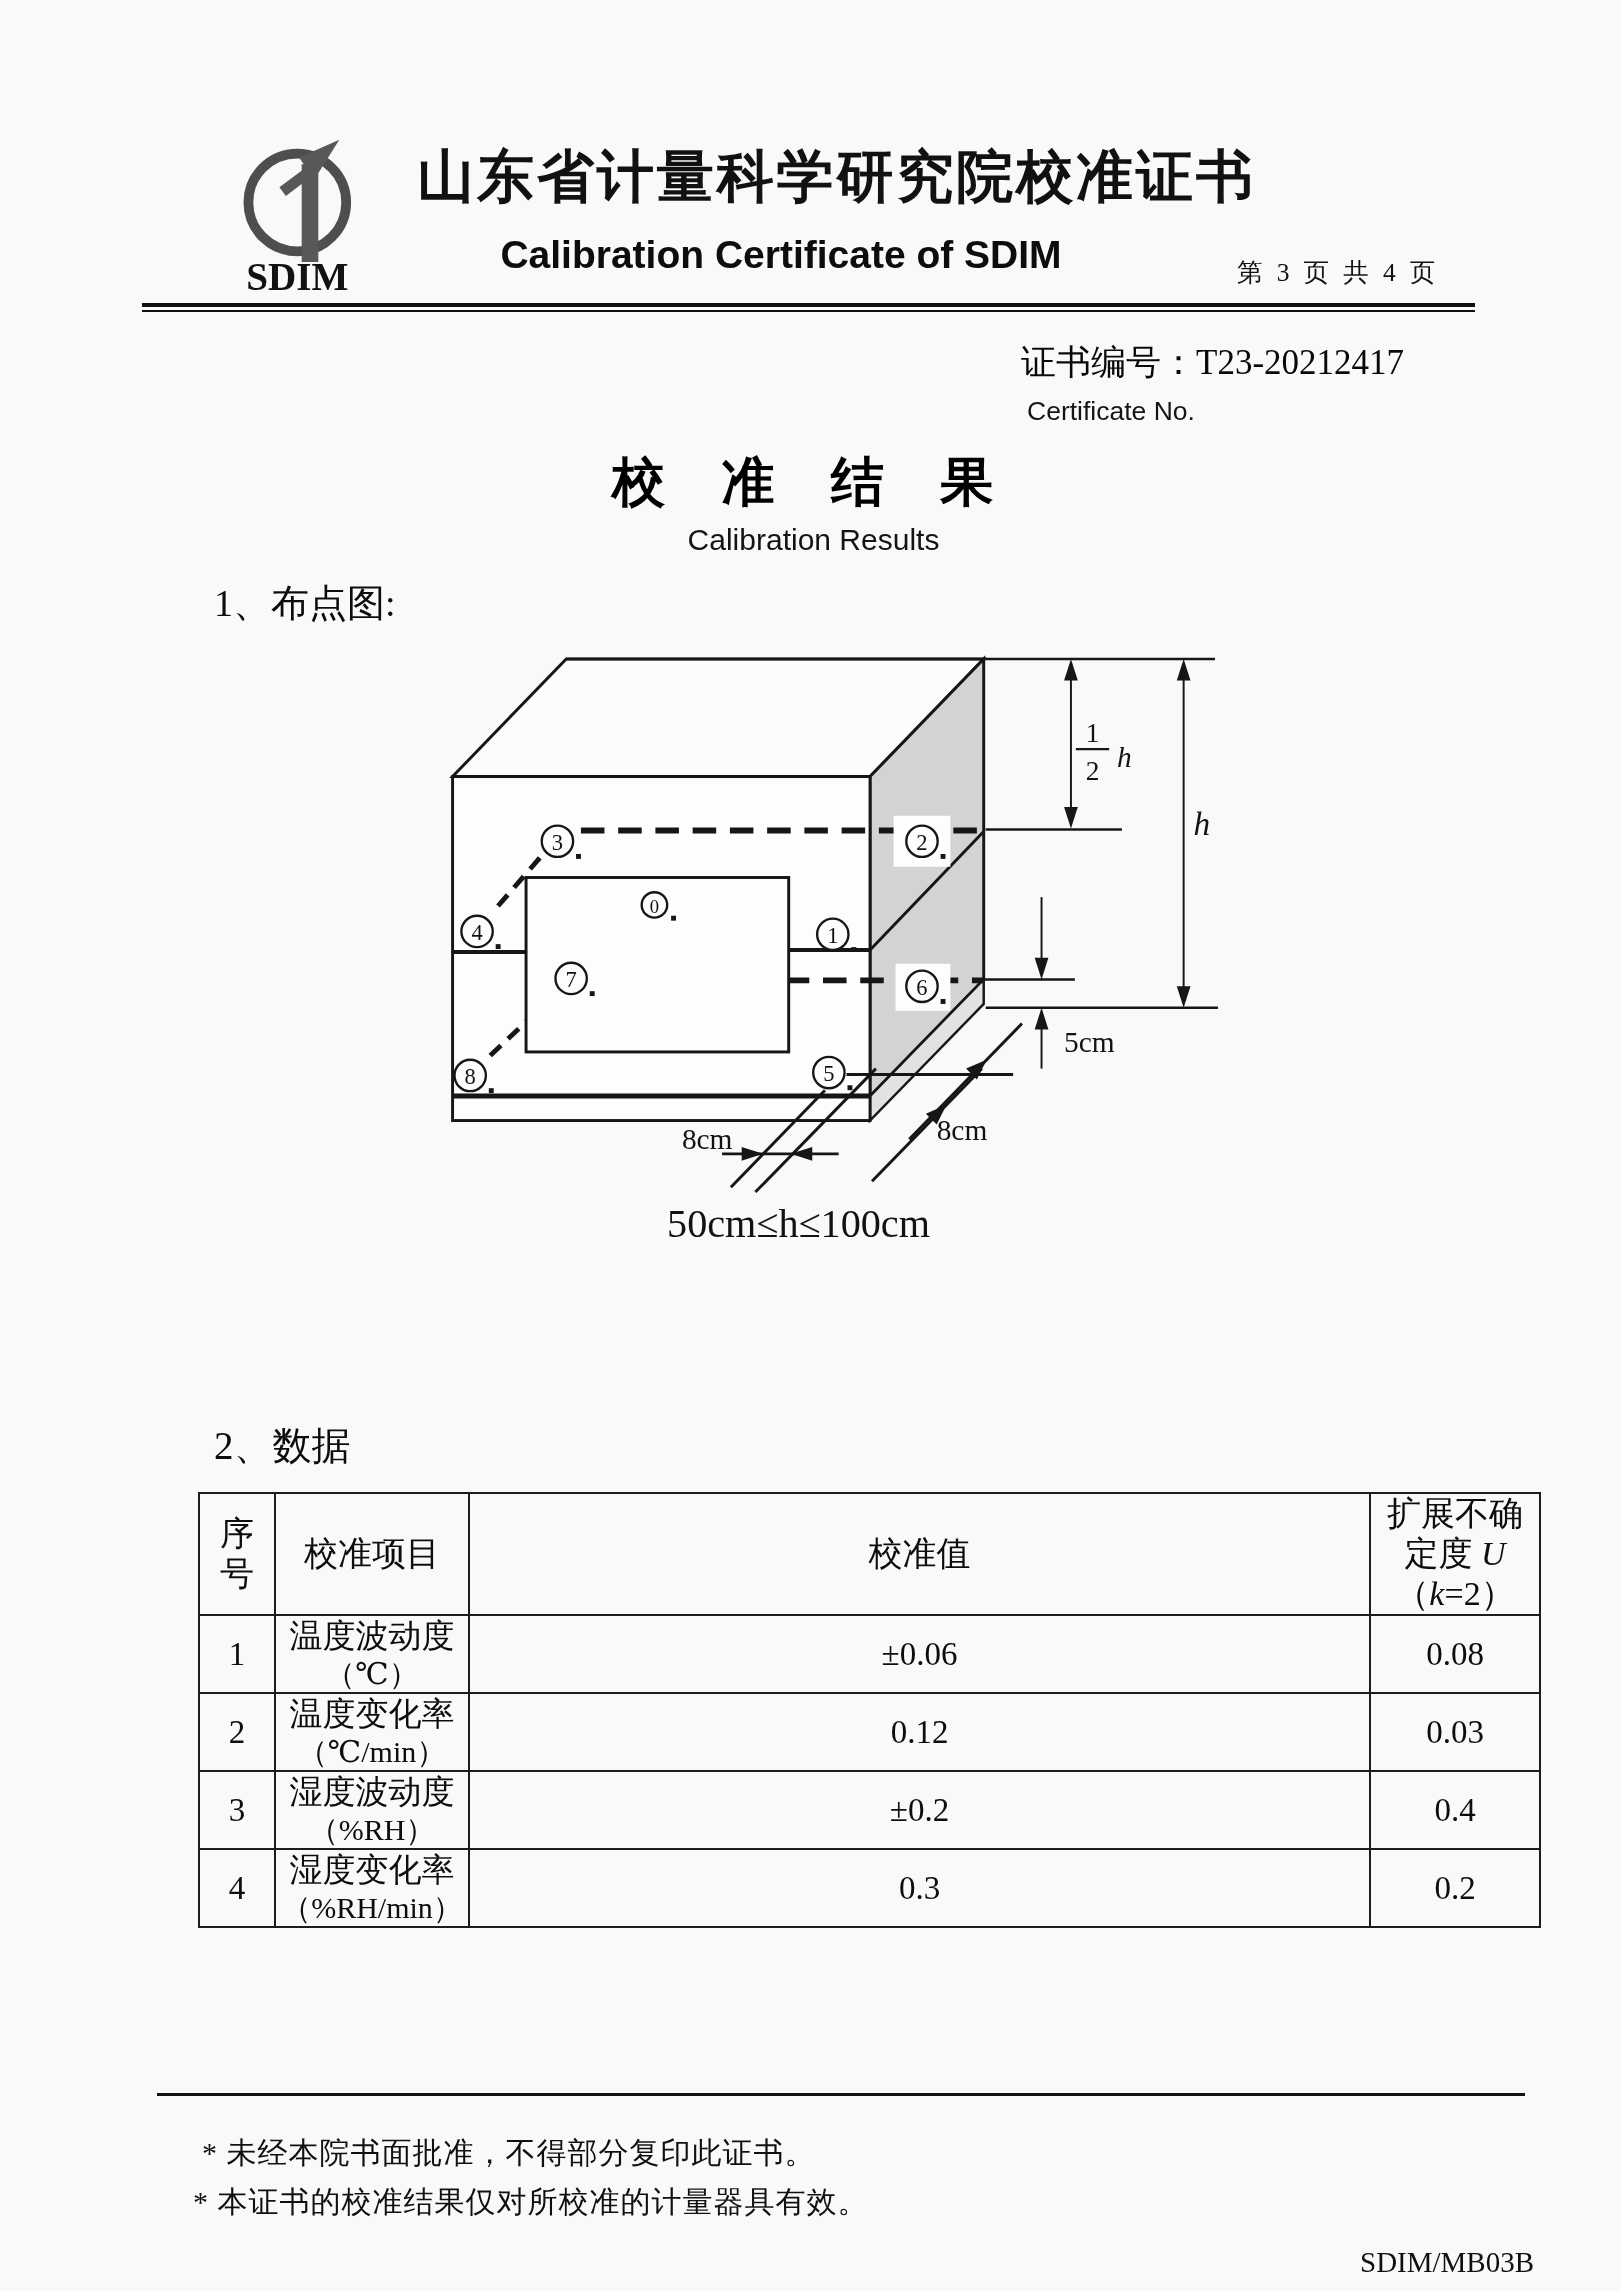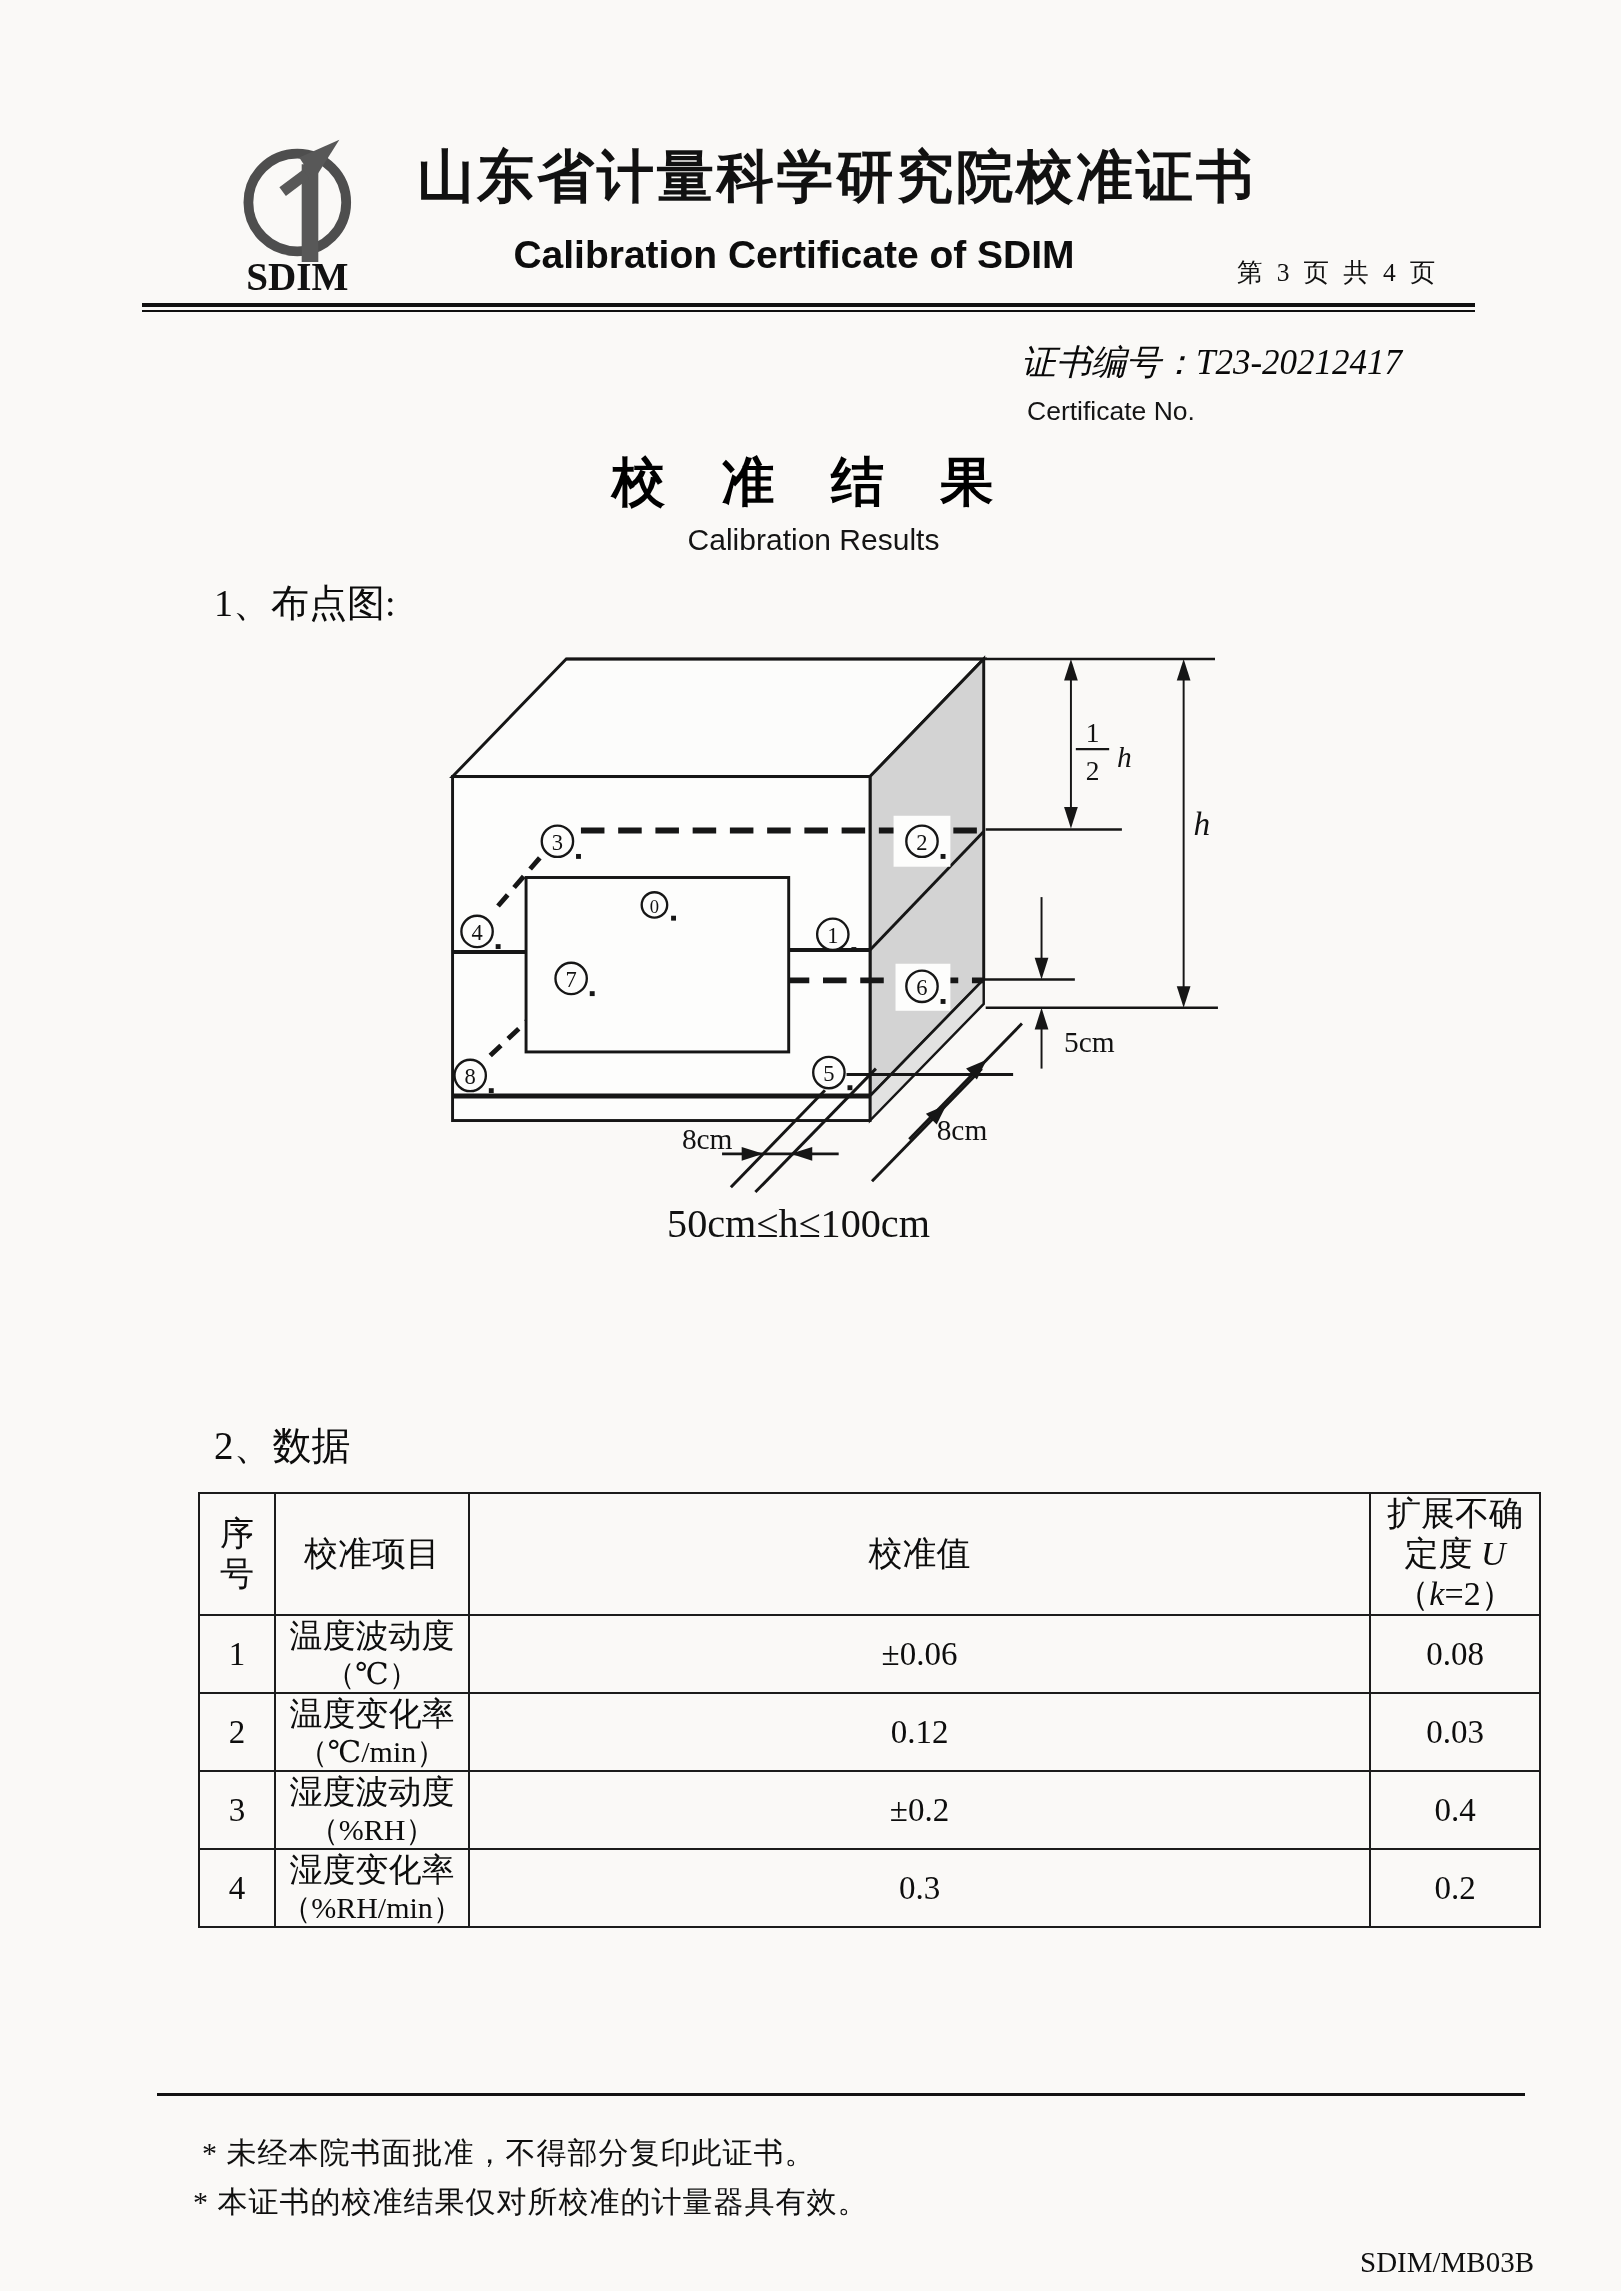--- a/index.html
+++ b/index.html
@@ -11,30 +11,30 @@
     -webkit-font-smoothing:antialiased;
   }
   .abs{position:absolute;}
   
   .logo-box{left:222px;top:133px;width:176px;height:176px;}
   .title-cn{
     left:366px;top:139px;width:941px;text-align:center;
     font-size:57px;font-weight:700;letter-spacing:2.9px;color:#111;
   }
   .title-en{
-    left:353px;top:233px;width:882px;text-align:center;
+    left:340px;top:233px;width:882px;text-align:center;
     font-family:"Liberation Sans","DejaVu Sans",sans-serif;
     font-size:39px;font-weight:700;letter-spacing:0px;color:#0d0d0d;
   }
   .page-info{left:1237px;top:255px;font-size:25.5px;letter-spacing:3.9px;color:#111;}
   .rule-double{left:142px;top:303px;width:1333px;height:11.8px;
     border-top:4.9px solid #101010;}
   .rule-double::after{content:"";display:block;margin-top:2.9px;border-top:2px solid #101010;}
   
-  .cert-no{left:1021px;top:339px;font-size:35px;color:#090909;font-style:italic;}
+  .cert-no{left:1021px;top:339px;font-size:35px;color:#090909;}
   .cert-no-en{left:1027px;top:396px;font-size:26.5px;
     font-family:"Liberation Sans","DejaVu Sans",sans-serif;color:#151515;}
   .results-cn{left:392px;top:447px;width:843px;text-align:center;
     font-size:53px;font-weight:700;letter-spacing:21.6px;color:#000000;}
   .results-en{left:392px;top:523px;width:843px;text-align:center;
     font-family:"Liberation Sans","DejaVu Sans",sans-serif;
     font-size:30px;color:#141414;}
   
   .sec1-heading{left:214px;top:578px;font-size:38px;color:#0c0c0c;}
   .sec2-heading{left:214px;top:1419px;font-size:39px;color:#0c0c0c;}

